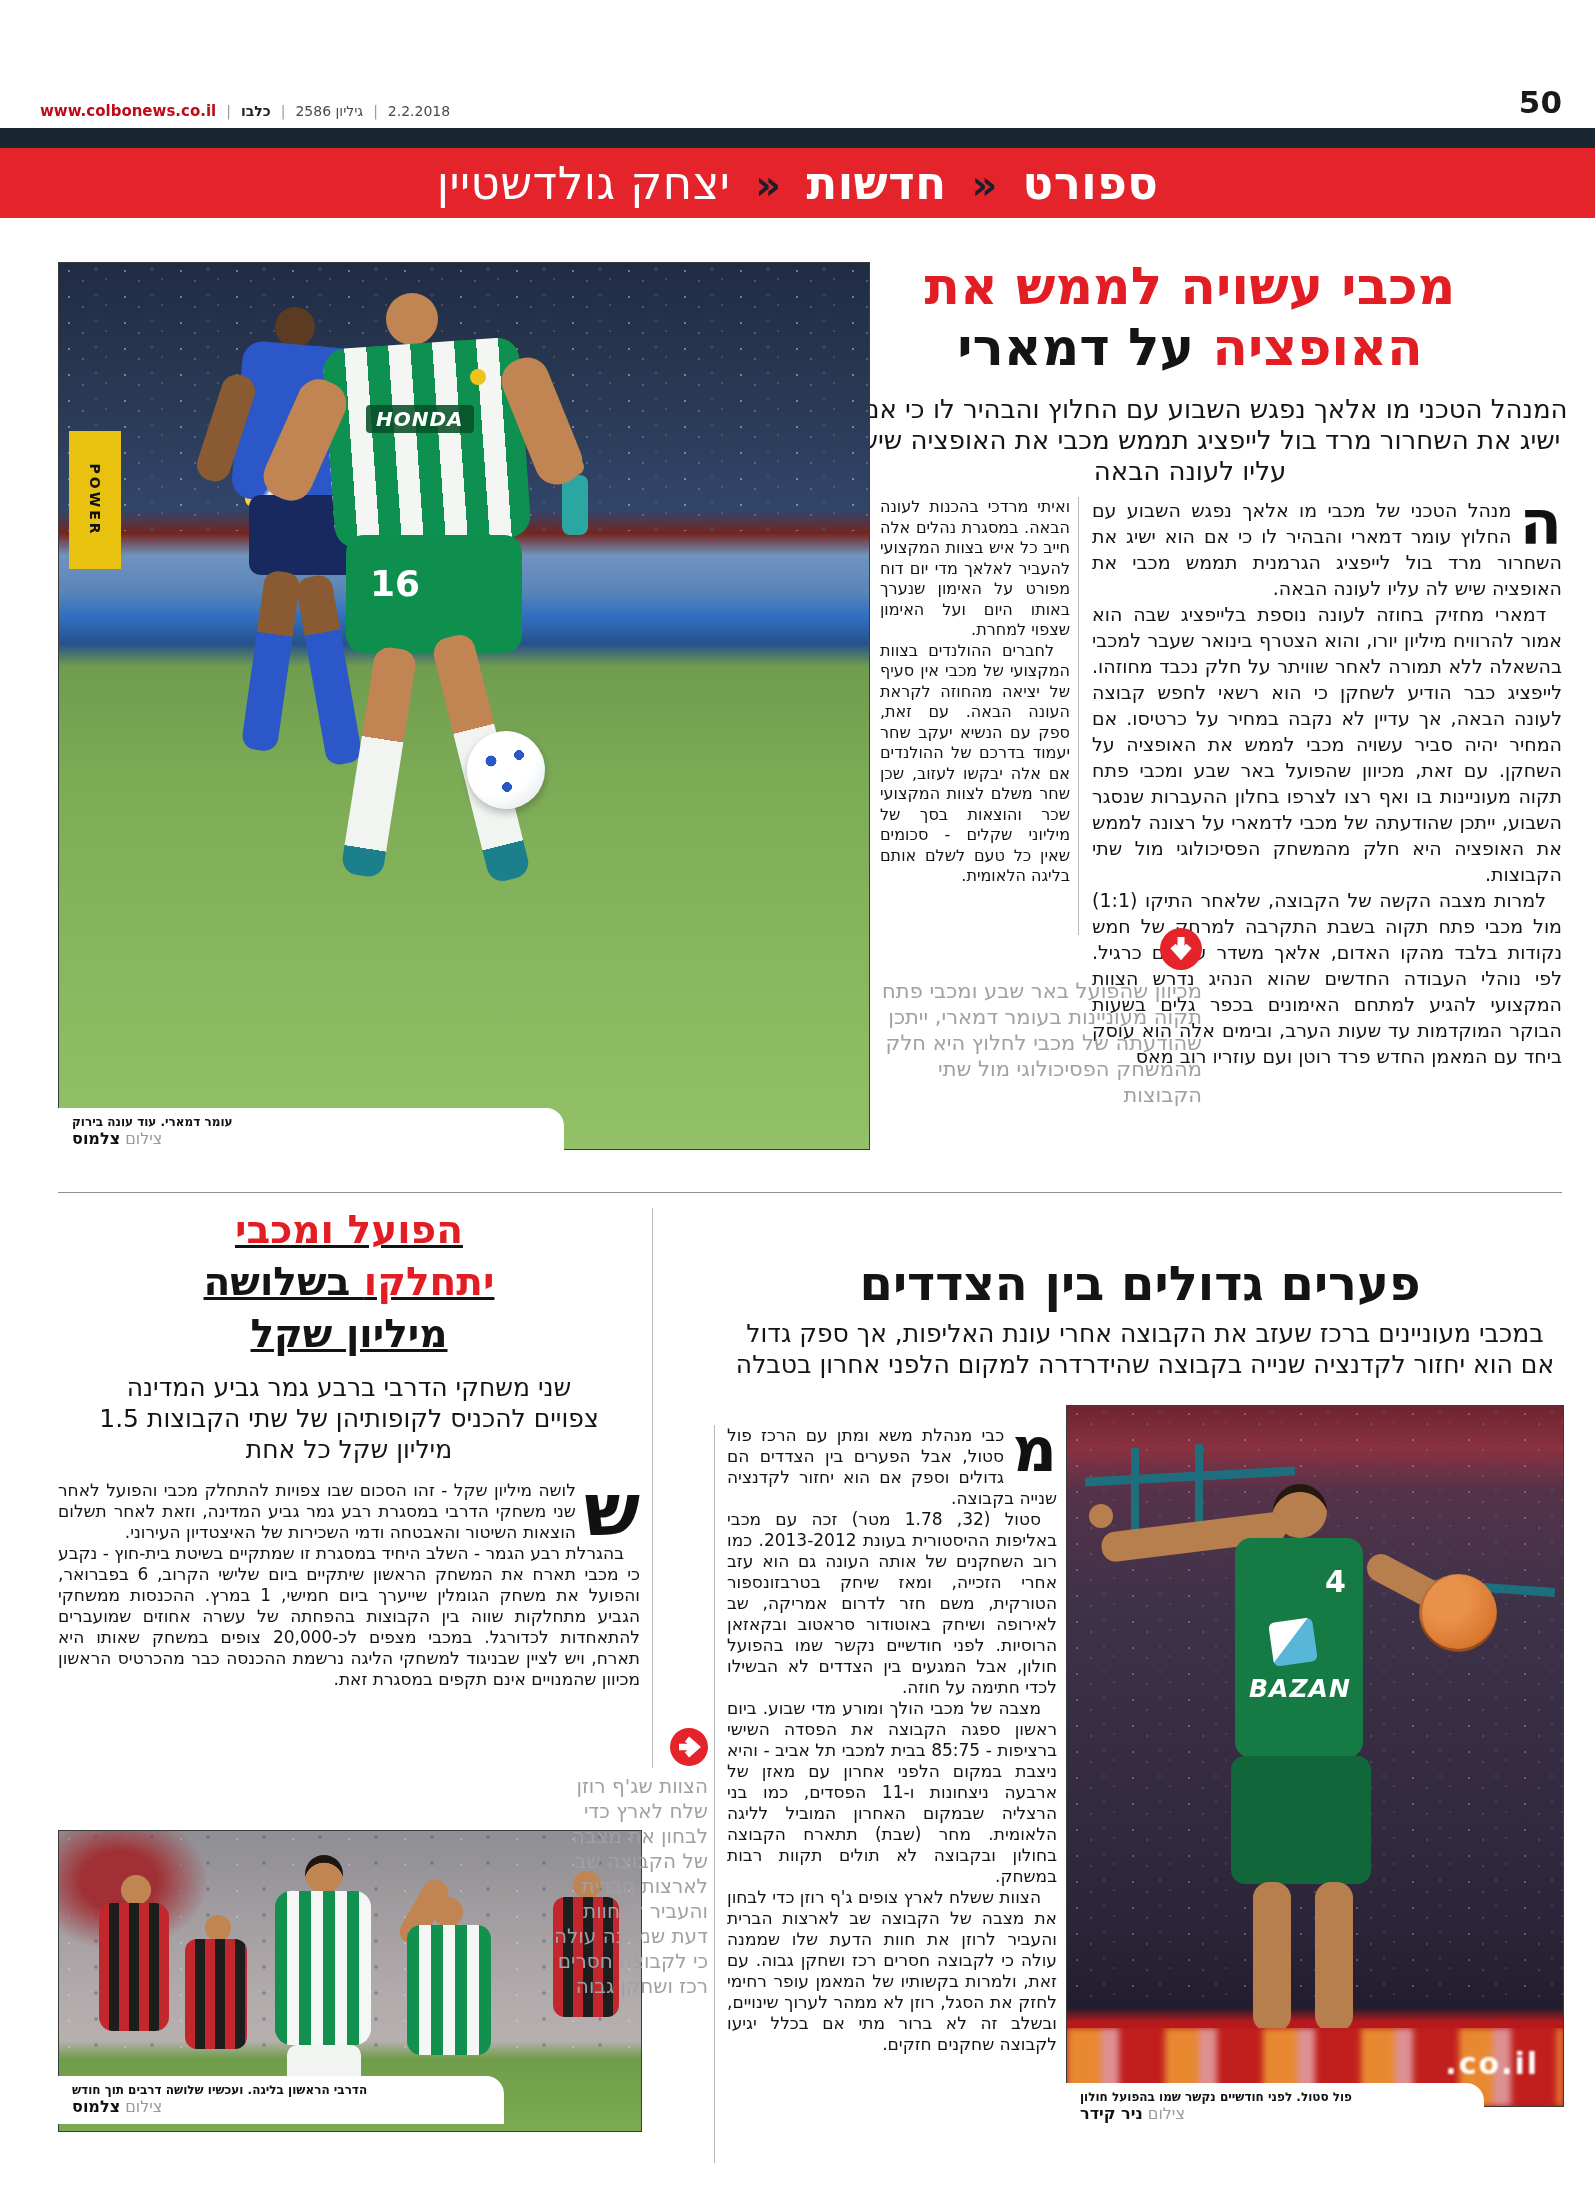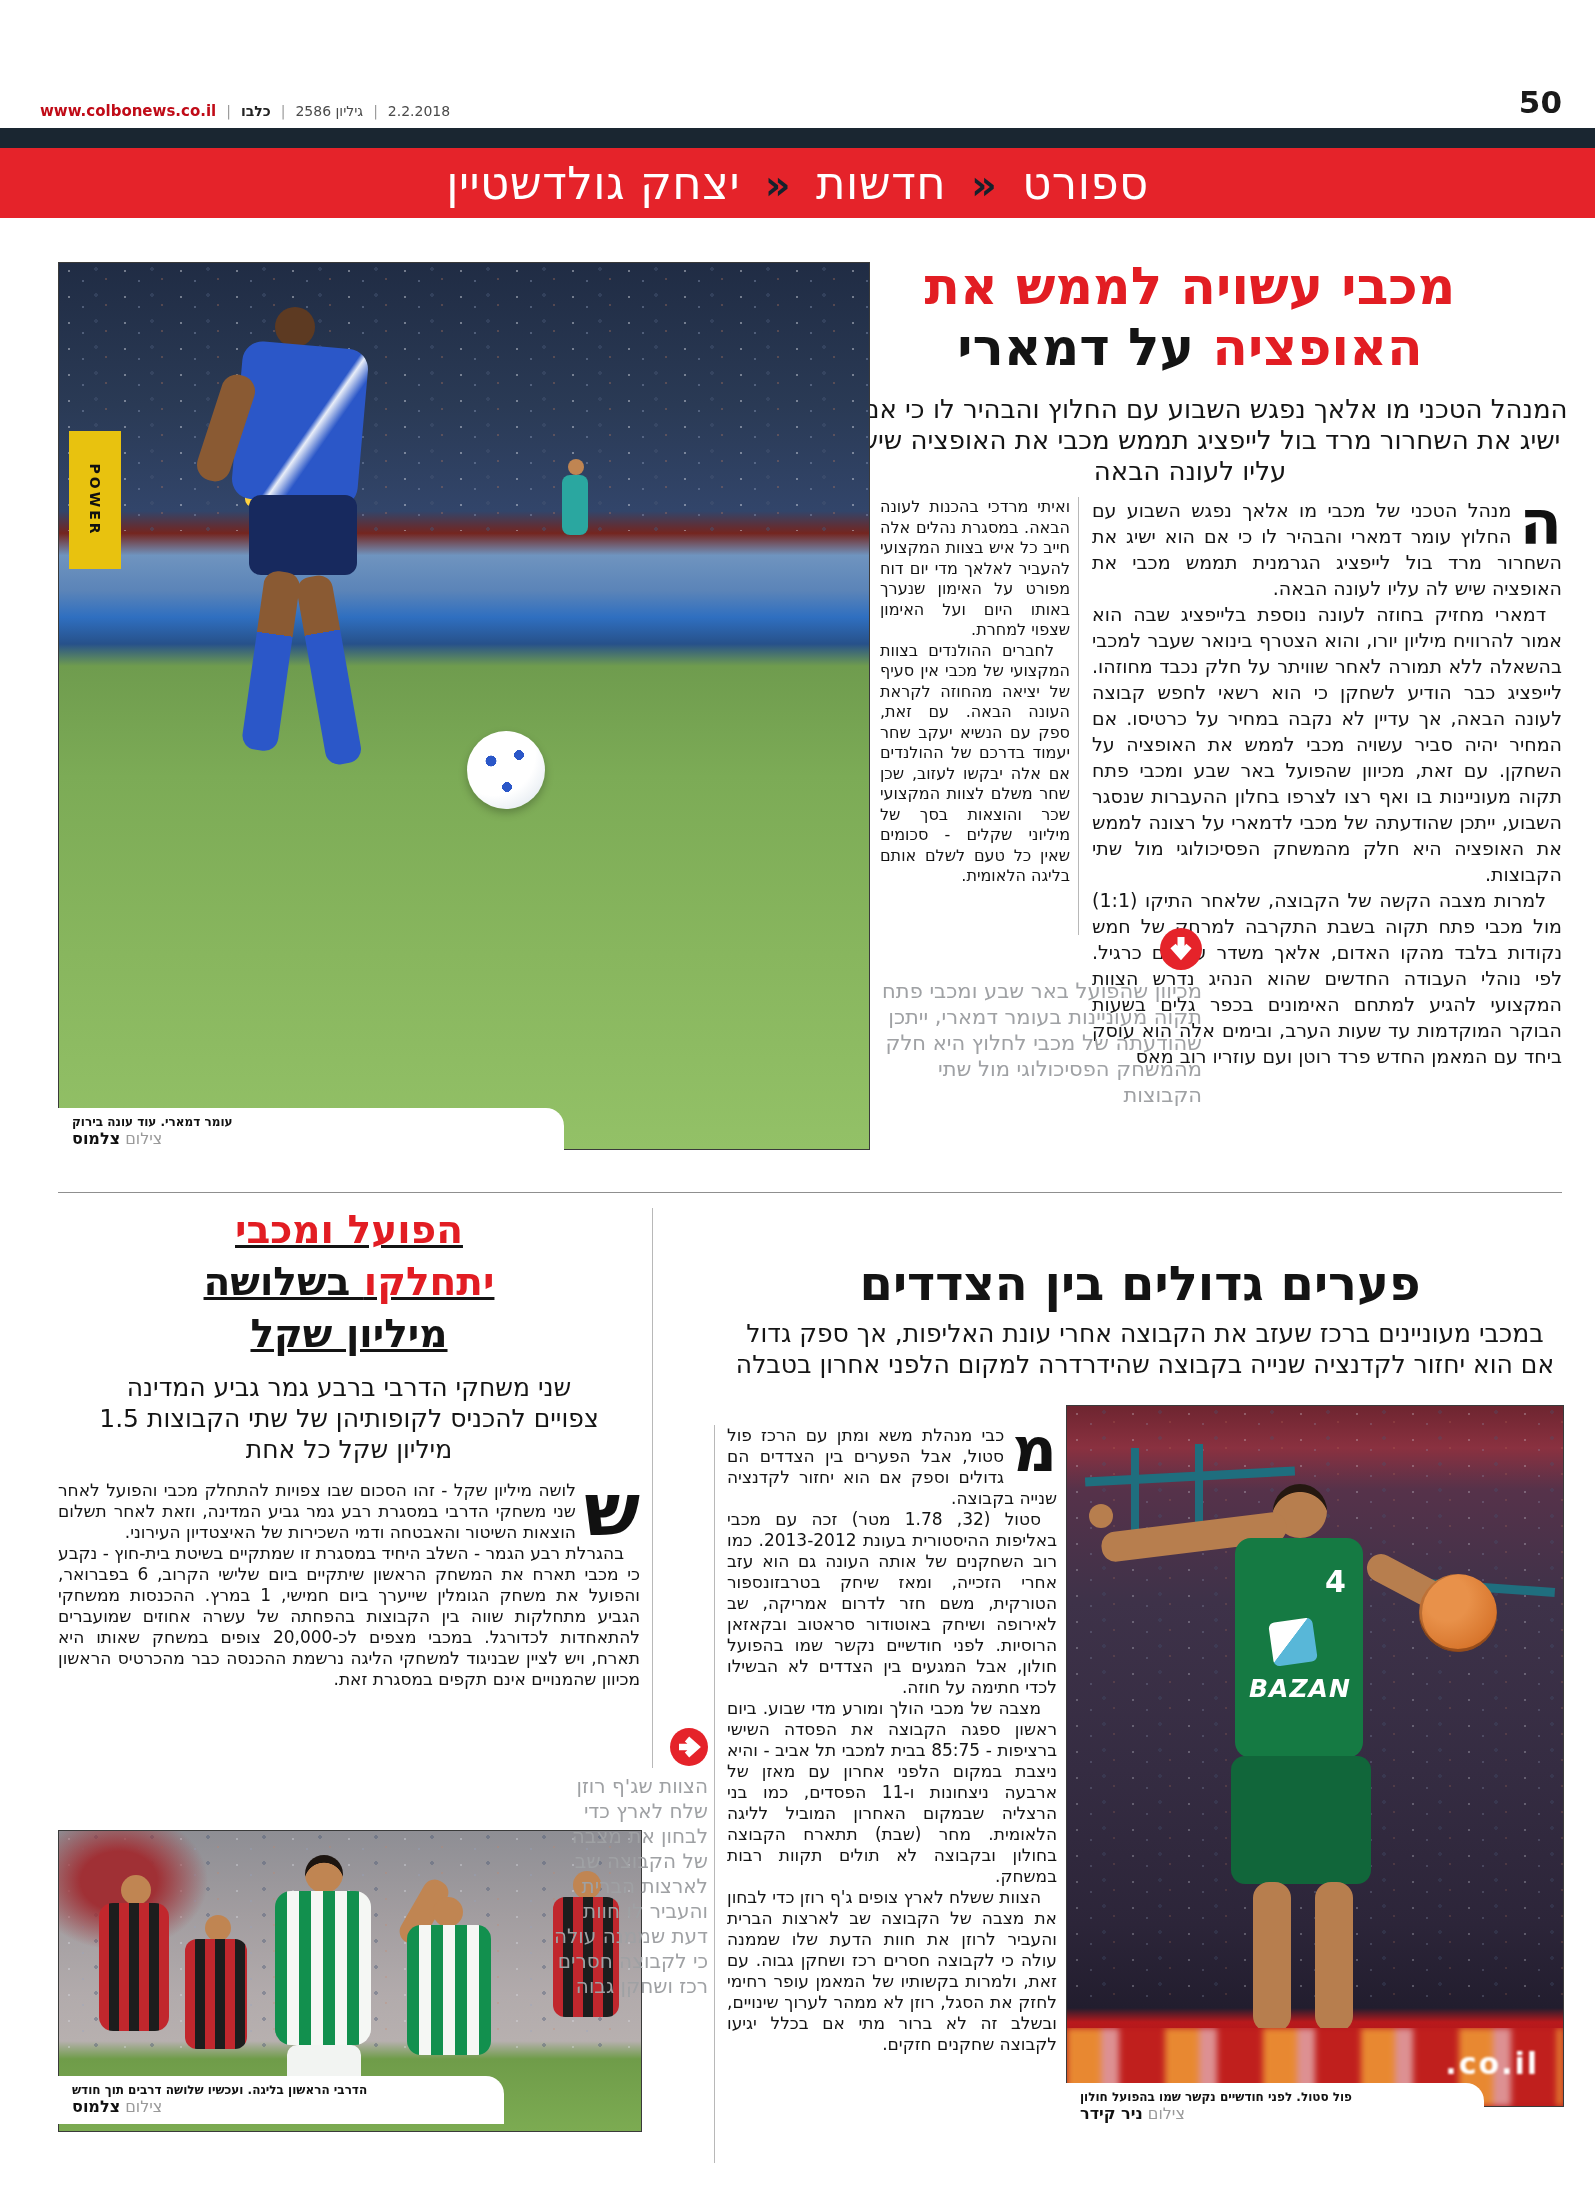--- a/index.html
+++ b/index.html
@@ -11,21 +11,21 @@
        font-size:14px;color:#4a4a4a;}
   .hdr .url{color:#c00b17;font-weight:bold;font-size:15px;}
   .hdr .sep{color:#9a9a9a;}
   .hdr .paper{font-weight:bold;color:#222;}
   .pageno{top:84px;right:33px;font-size:31px;font-weight:800;color:#1a1a1a;}
   .hdr-rule{top:139px;left:40px;width:1522px;height:1px;background:#9b9b9b;}
   
   .banner-navy{top:128px;left:0;width:1595px;height:20px;background:#1a2631;}
   .banner-red{top:148px;left:0;width:1595px;height:70px;background:#e5232a;display:flex;align-items:center;justify-content:center;}
   .banner-red .t{font-size:45px;color:#fff;letter-spacing:.5px;white-space:nowrap;}
-  .banner-red .b{font-weight:400;margin-top:40px;}
+  .banner-red .b{font-weight:700;margin-top:40px;}
   .banner-red .div{color:#16212c;font-weight:800;margin:0 10px;font-size:40px;}
   .banner-red .auth{font-weight:400;}
   
   .hl{font-weight:800;color:#141414;text-align:center;line-height:1.18;}
   .red{color:#e21d23;}
   .subhead{font-weight:500;color:#151515;text-align:center;}
   
   .bodycol{color:#141414;text-align:justify;overflow:hidden;}
   .bodycol p{margin:0;text-indent:16px;}
   .bodycol p.first{text-indent:0;}
@@ -126,20 +126,32 @@
 
     <div class="abs" style="left:120px;top:30px;width:240px;height:680px;">
       <div class="circ" style="left:96px;top:14px;width:40px;height:40px;background:#5d3a22;"></div>
       <div class="rrect" style="left:58px;top:52px;width:126px;height:158px;background:linear-gradient(120deg,#2b57c8 55%,#e9eef8 58%,#2b57c8 66%);border-radius:20px;transform:rotate(5deg);"></div>
       <div class="rrect skin" style="left:30px;top:80px;width:34px;height:110px;border-radius:16px;transform:rotate(18deg);background:#8a5a33;"></div>
       <div class="rrect" style="left:70px;top:202px;width:108px;height:80px;background:#17295e;border-radius:12px;"></div>
       <div class="rrect" style="left:74px;top:278px;width:36px;height:180px;background:linear-gradient(180deg,#8a5a33 0 35%,#2b57c8 35%);border-radius:14px;transform:rotate(8deg);"></div>
       <div class="rrect" style="left:132px;top:282px;width:36px;height:190px;background:linear-gradient(180deg,#8a5a33 0 30%,#2b57c8 30%);border-radius:14px;transform:rotate(-10deg);"></div>
     </div>
 
+    <div class="abs" style="left:215px;top:22px;width:330px;height:760px;">
+      <div class="circ skin" style="left:112px;top:8px;width:52px;height:52px;"></div>
+      <div class="rrect stripes-green" style="left:55px;top:58px;width:196px;height:200px;border-radius:22px;transform:rotate(-4deg);"></div>
+      <div class="abs" style="left:92px;top:120px;background:rgba(8,80,40,.88);color:#fff;font-weight:800;font-size:20px;font-style:italic;padding:2px 10px;border-radius:4px;letter-spacing:1px;">HONDA</div>
+      <div class="circ" style="left:196px;top:84px;width:16px;height:16px;background:#f2c21a;"></div>
+      <div class="rrect skin" style="left:6px;top:92px;width:50px;height:126px;border-radius:22px;transform:rotate(24deg);"></div>
+      <div class="rrect skin" style="left:244px;top:70px;width:48px;height:132px;border-radius:22px;transform:rotate(-22deg);"></div>
+      <div class="rrect" style="left:72px;top:250px;width:176px;height:118px;background:#0f8f4e;border-radius:18px;"></div>
+      <div class="abs" style="left:96px;top:278px;color:#fff;font-weight:800;font-size:36px;">16</div>
+      <div class="rrect" style="left:84px;top:362px;width:42px;height:230px;background:linear-gradient(180deg,#c08552 0 40%,#f2f4f2 40% 88%,#1b7f8c 88%);border-radius:16px;transform:rotate(9deg);"></div>
+      <div class="rrect" style="left:186px;top:348px;width:42px;height:250px;background:linear-gradient(180deg,#c08552 0 38%,#f2f4f2 38% 86%,#1b7f8c 86%);border-radius:16px;transform:rotate(-14deg);"></div>
+    </div>
 
     <div class="circ" style="left:408px;top:468px;width:78px;height:78px;
          background:radial-gradient(circle 9px at 24px 30px,#2b57c8 60%,transparent 62%),
                     radial-gradient(circle 8px at 52px 24px,#2b57c8 60%,transparent 62%),
                     radial-gradient(circle 8px at 40px 56px,#2b57c8 60%,transparent 62%),
                     radial-gradient(circle at 35% 30%, #ffffff 55%, #d7e0ea 100%);
          box-shadow:0 4px 8px rgba(0,0,0,.25);"></div>
   </div>
 
   <div class="abs cap" style="left:58px;top:1108px;width:480px;">

